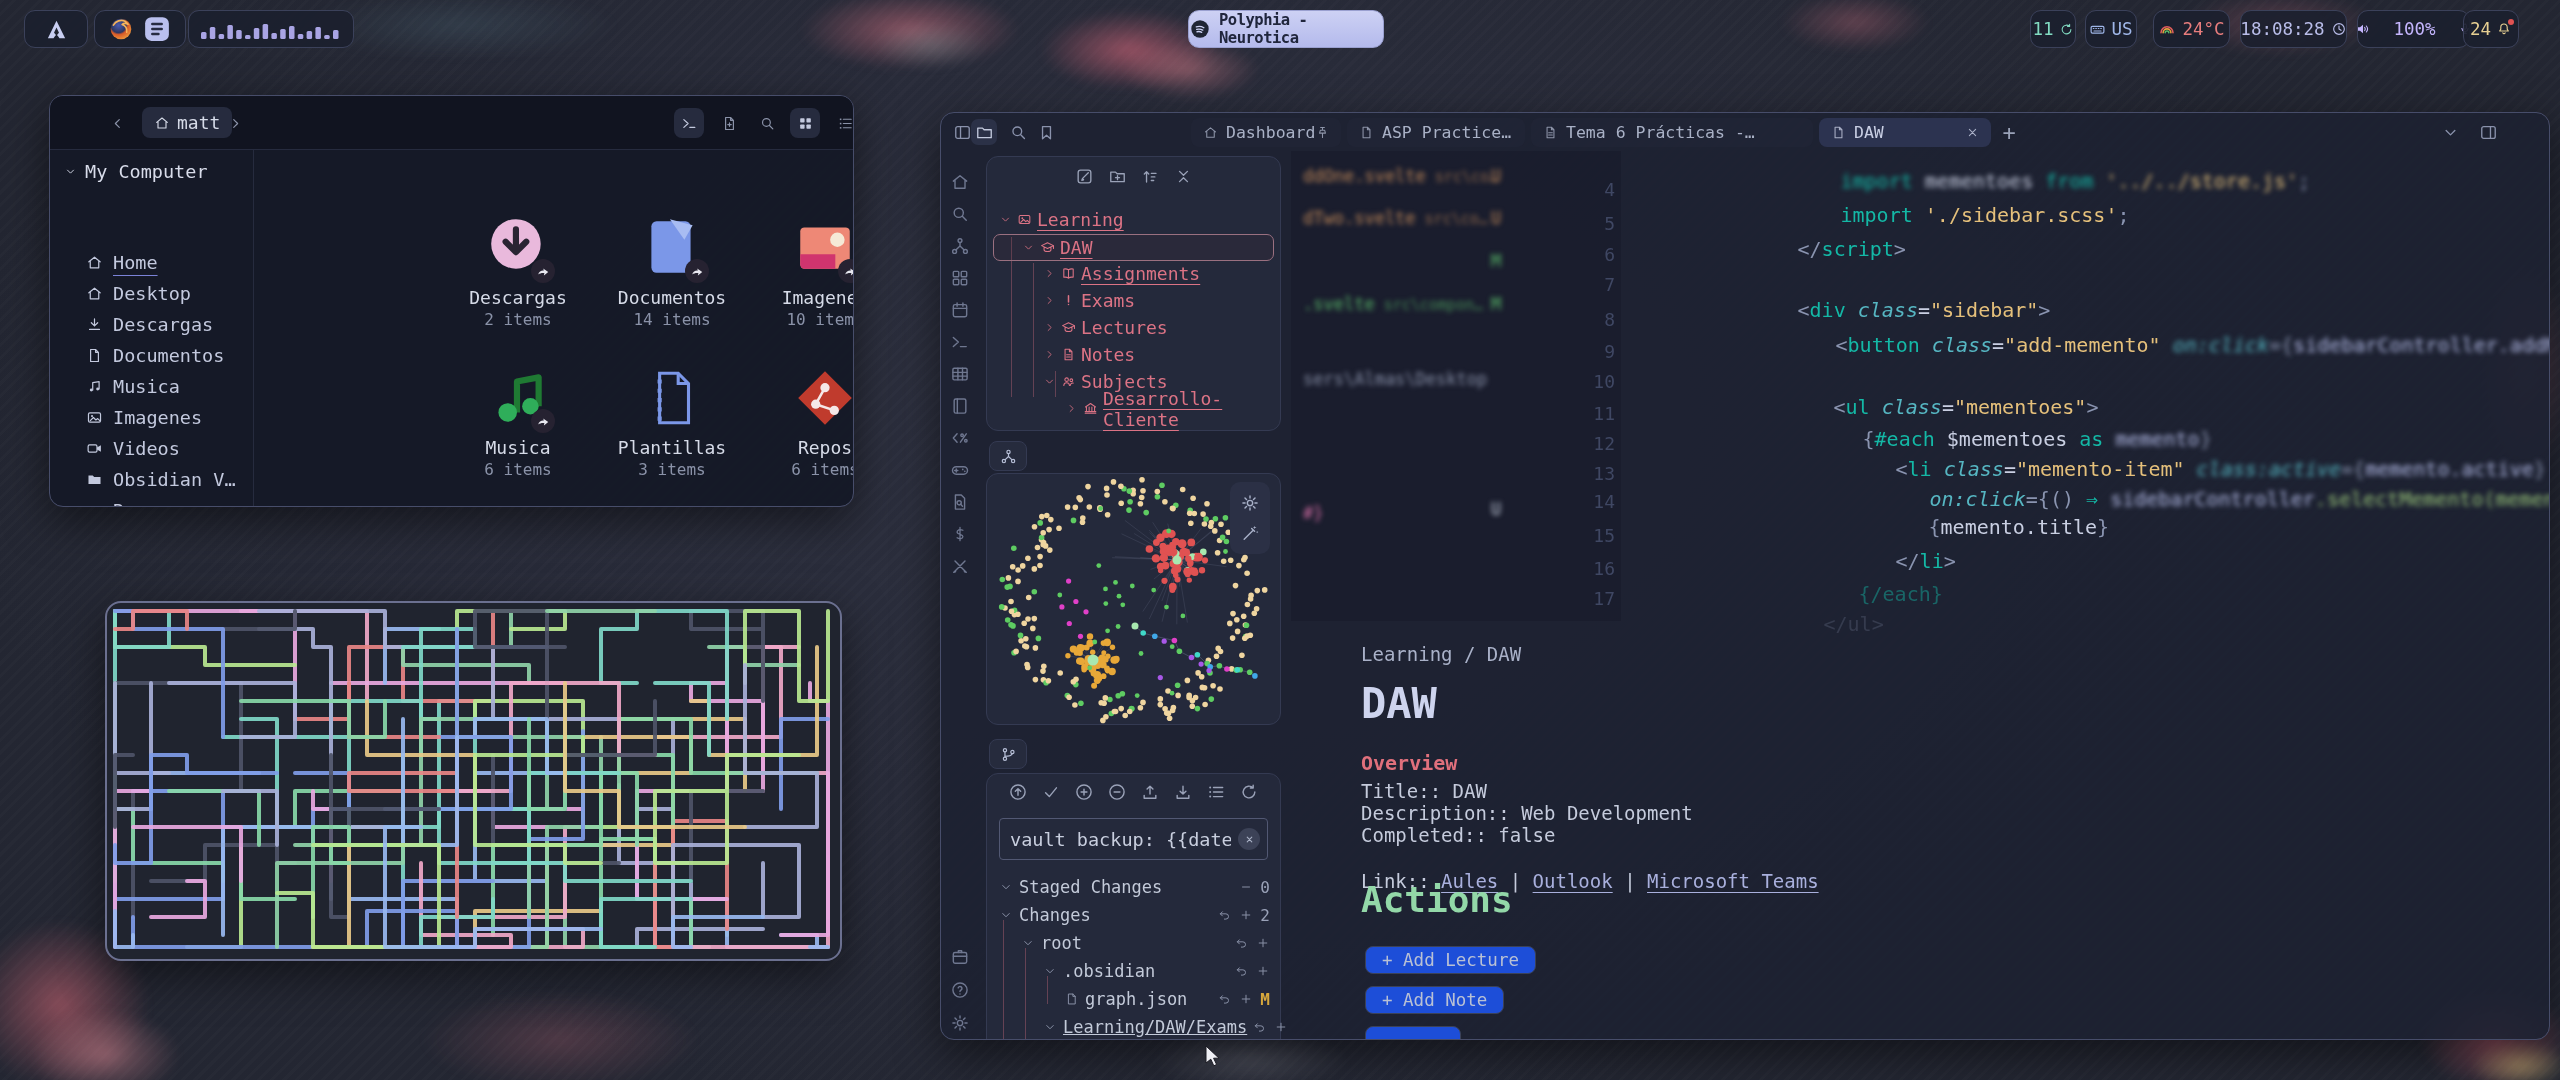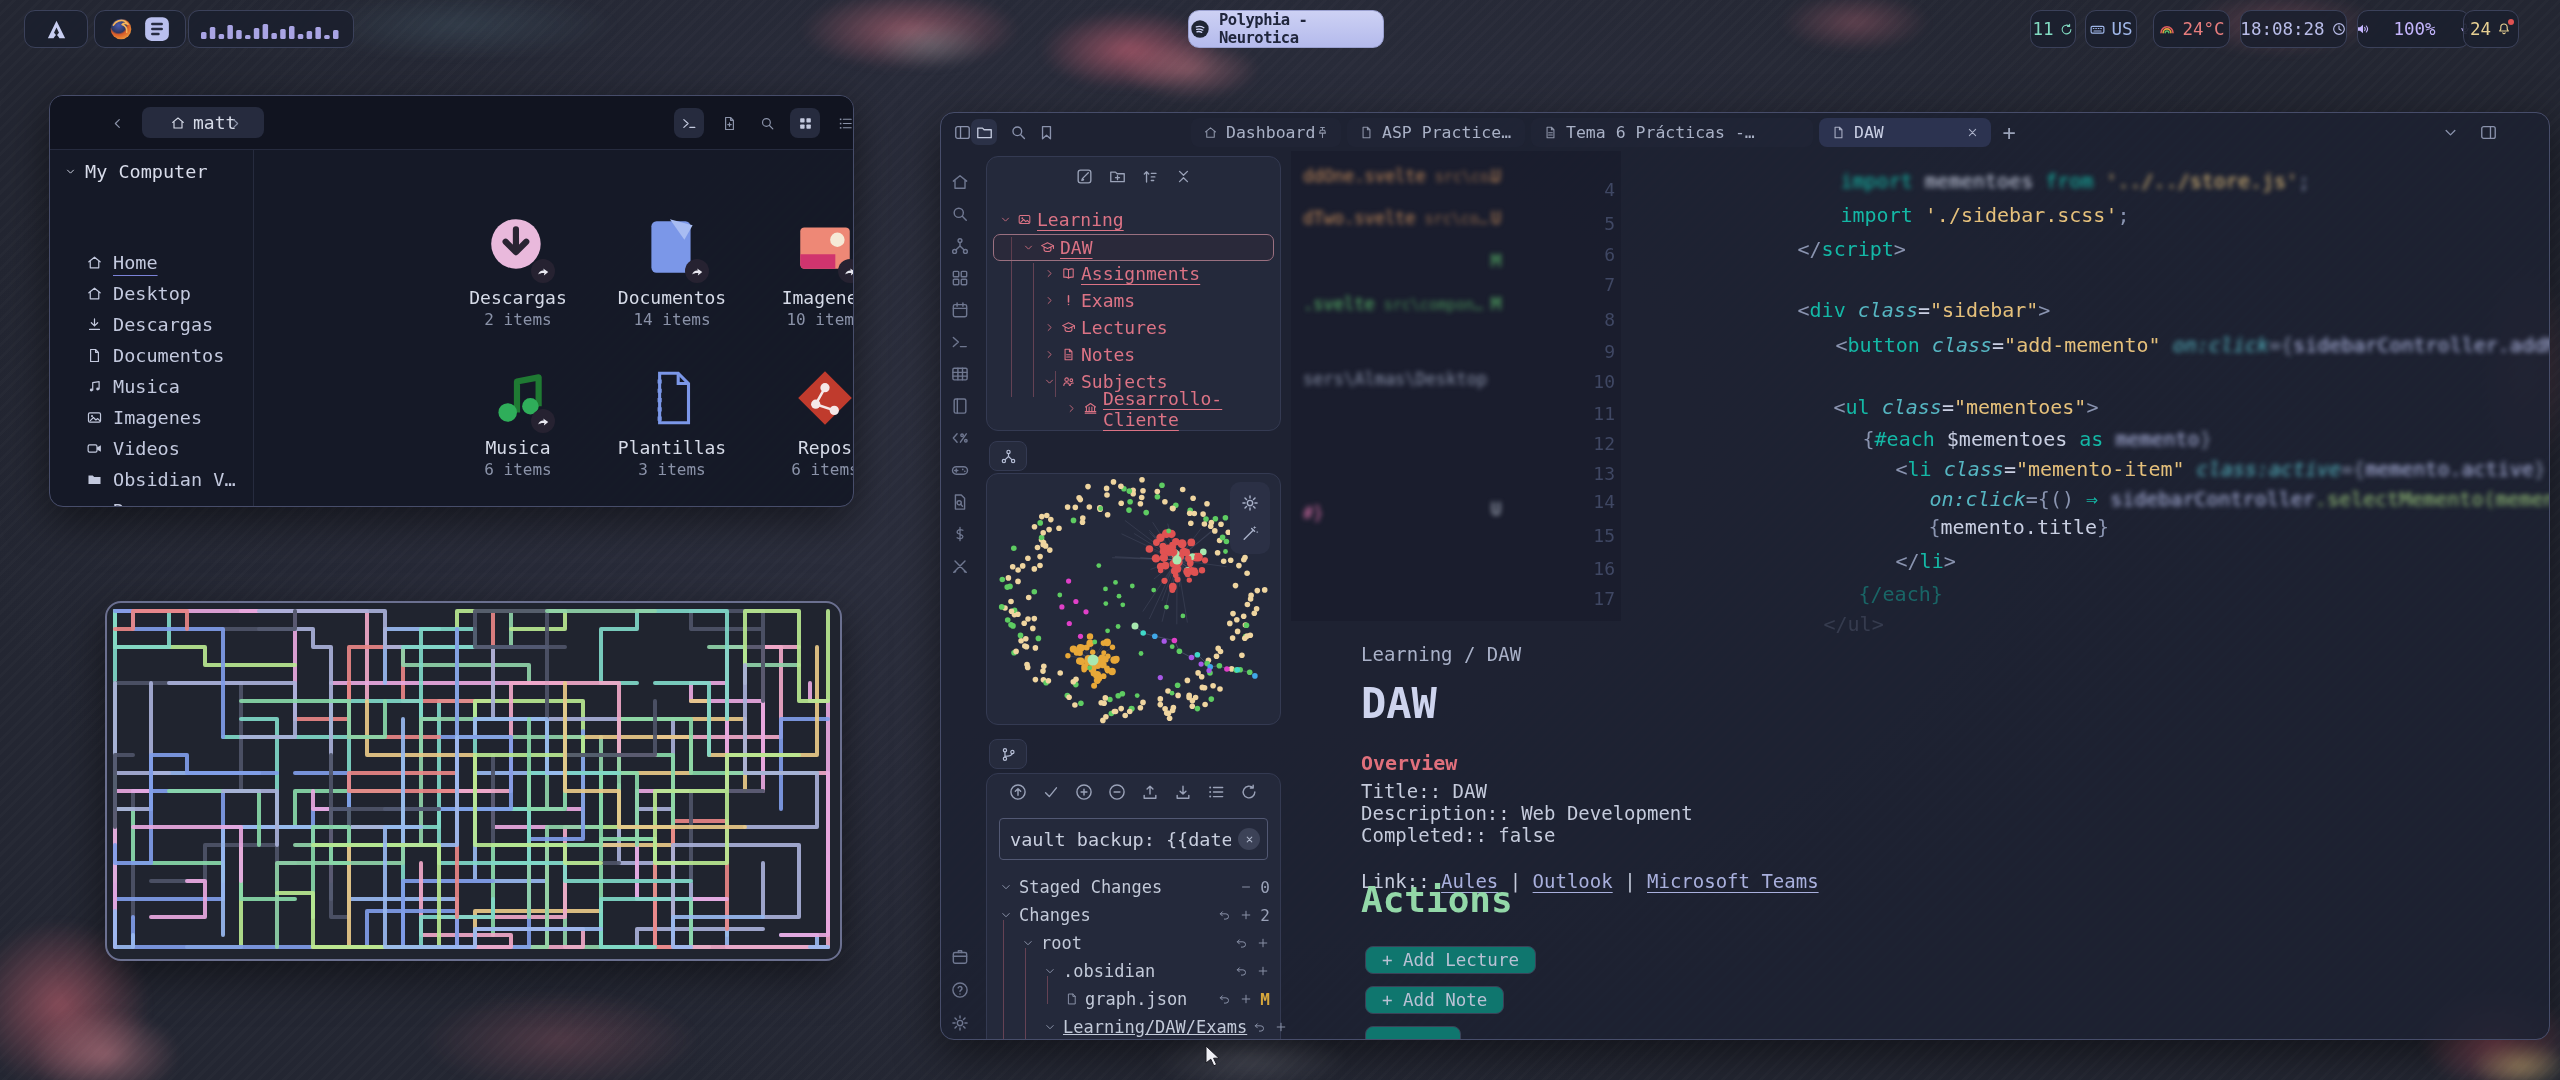--- a/index.html
+++ b/index.html
@@ -19,21 +19,21 @@
     border-radius:11px;display:flex;align-items:center;justify-content:center;gap:8px;box-sizing:border-box;}
   .pill .pv{font-size:17.5px;}
   #p-music{background:linear-gradient(180deg,#cdd1f4,#b4baec);border-color:#9aa0d0;color:#20263c;font-weight:bold;}
   #p-music .pv{font-size:15.5px;letter-spacing:-0.5px;}
   
   #fm{left:49px;top:95px;width:803px;height:410px;background:rgba(21,25,38,.96);}
   #fm .hdr{position:absolute;left:0;top:0;right:0;height:53px;background:rgba(16,20,32,.85);border-bottom:1px solid #262b3e;}
   .hbtn{position:absolute;top:12px;width:30px;height:30px;border-radius:8px;display:flex;align-items:center;justify-content:center;color:#8a92a8;}
   .hbtn .ic{width:17px;height:17px;}
   .hbtn.boxed{background:#262b3e;color:#c3c9de;}
-  #crumb{position:absolute;left:92px;top:11px;height:31px;padding:0 28px;background:#262b3e;border-radius:8px;
+  #crumb{position:absolute;left:92px;top:11px;height:31px;padding:0 12px;background:#262b3e;border-radius:8px;
     display:flex;align-items:center;gap:7px;color:#d6dbe8;font-size:18px;justify-content:flex-end;}
   #crumb .ic{width:16px;height:16px;}
   #fm-side{position:absolute;left:0;top:53px;bottom:0;width:203px;border-right:1px solid #262b3e;}
   #fm-root{position:absolute;left:14px;top:12px;display:flex;align-items:center;gap:8px;color:#d8dcea;font-size:18.5px;}
   #fm-root .ic{width:13px;height:13px;}
   .srow{position:absolute;left:36px;display:flex;align-items:center;gap:10px;color:#c3c9de;font-size:18.5px;height:26px;}
   .srow .ic{width:17px;height:17px;}
   .srow.active .lbl{text-decoration:underline;text-underline-offset:6px;text-decoration-color:#7b83d8;}
   #fm-grid{position:absolute;left:203px;top:53px;right:0;bottom:0;}
   .fcell{position:absolute;width:120px;text-align:center;}
@@ -101,21 +101,21 @@
   .seg.txt{color:#c9cfe2;} .seg.var{color:#b4bce8;} .seg.grn{color:#98c379;}
   .seg.b{filter:blur(2.6px);} .seg.f{opacity:.45;} .seg.f2{opacity:.22;}
   
   #crumbline{position:absolute;left:70px;top:492px;font-size:19px;color:#a9b1c8;}
   #ntitle{position:absolute;left:70px;top:528px;font-size:42px;font-weight:bold;color:#ced4ee;}
   #noverview{position:absolute;left:70px;top:600px;font-size:20px;font-weight:bold;color:#e0707c;}
   .nprop{position:absolute;left:70px;font-size:19px;color:#c5cbdc;white-space:pre;}
   #nlink{position:absolute;left:70px;top:695px;font-size:19px;color:#c5cbdc;display:flex;margin-top:24px;}
   #nlink a{color:#a9b0dd;text-decoration:underline;text-underline-offset:4px;}
   #nactions{position:absolute;left:70px;top:728px;font-size:36px;font-weight:bold;color:#93d8a8;}
-  .nbtn{position:absolute;left:74px;height:28px;padding:0 16px;background:#0f766e;border:1px solid #3b4258;
+  .nbtn{position:absolute;left:74px;height:28px;padding:0 16px;background:#1d4ed8;border:1px solid #3b4258;
     border-radius:8px;color:#b9c1d4;font-size:17.5px;display:flex;align-items:center;font-family:inherit;}
   
   #cursor{position:absolute;left:1205px;top:1045px;z-index:99;}
 </style>
 </head>
 <body>
 
 <svg width="0" height="0" style="position:absolute">
   <defs>
     <radialGradient id="gfx" cx="38%" cy="32%" r="78%">

